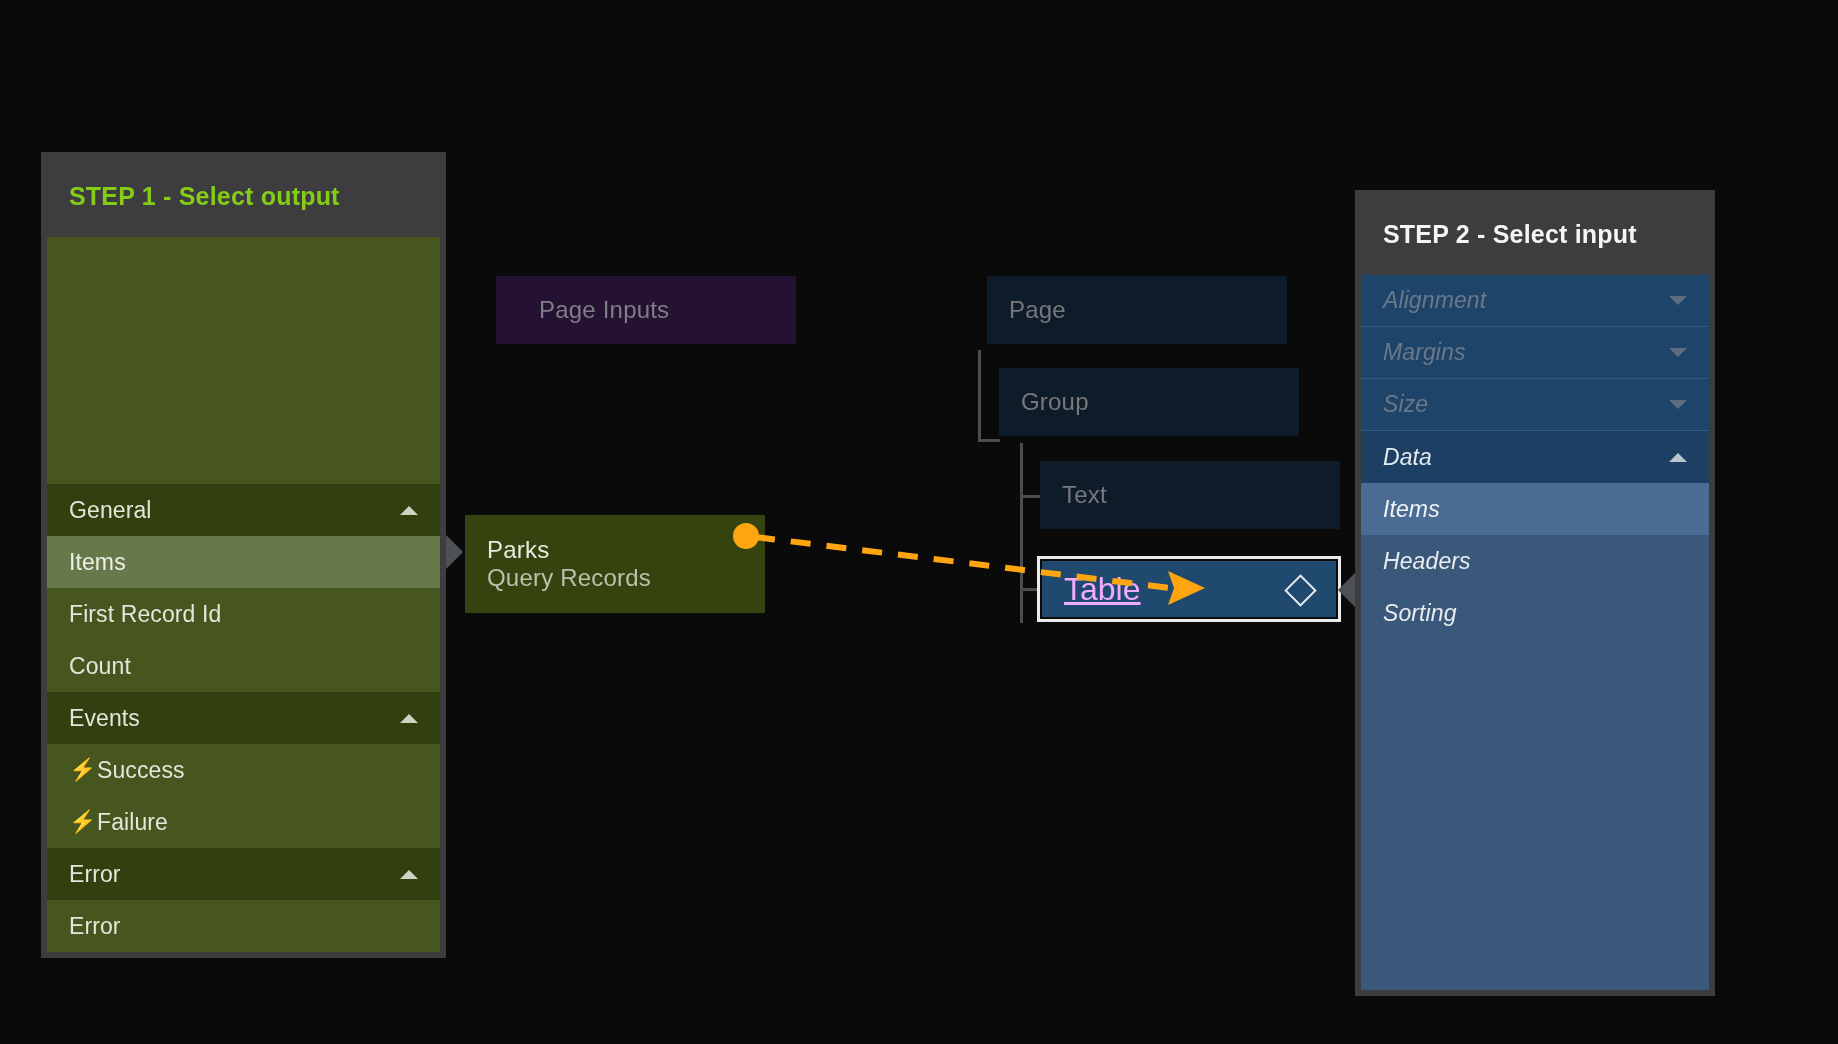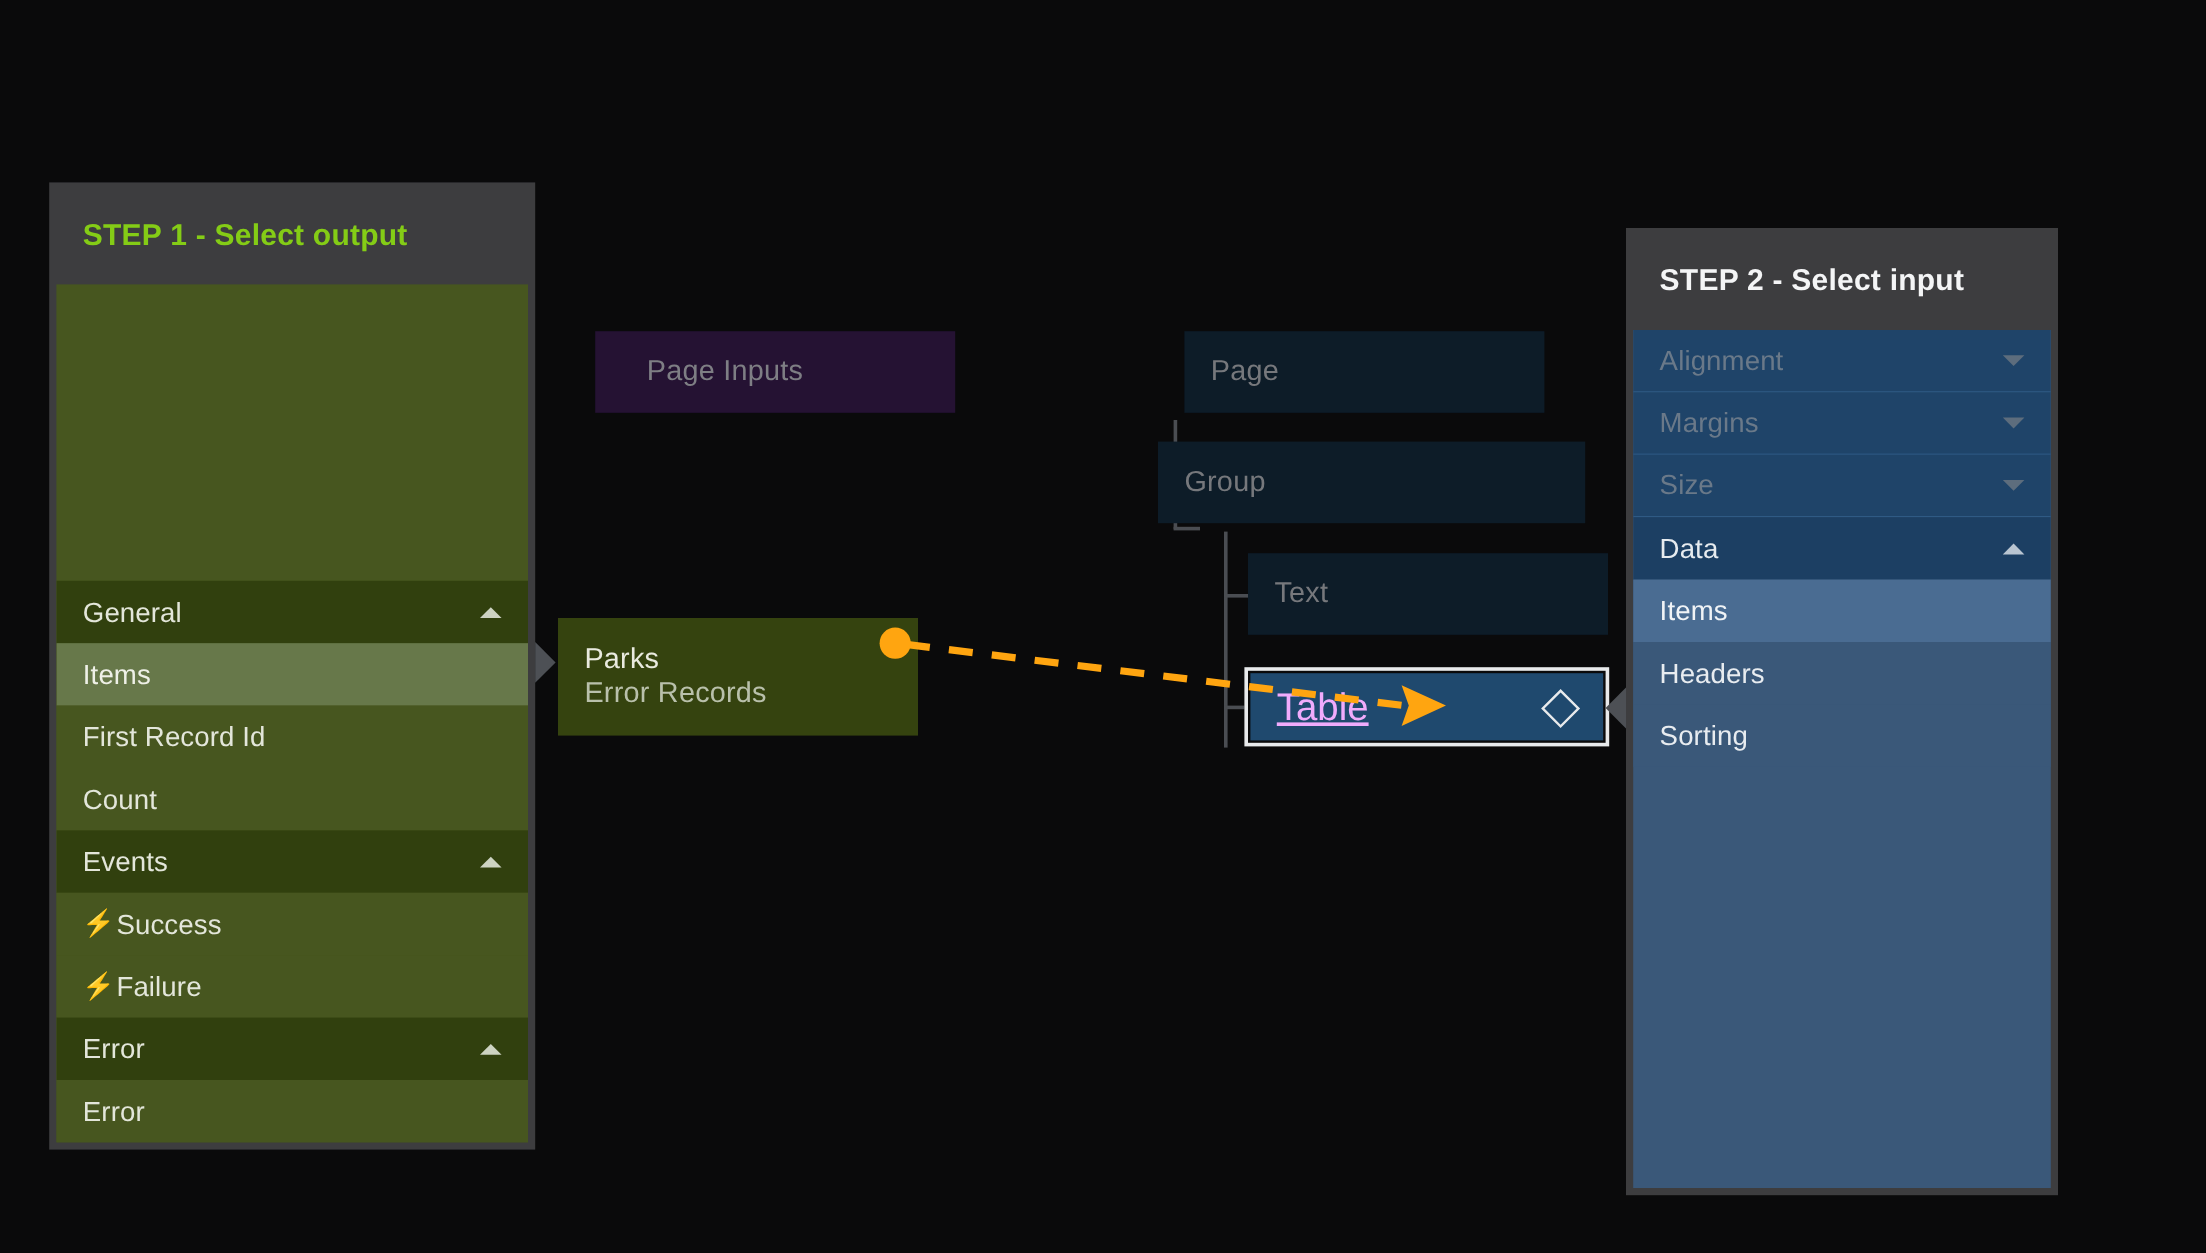--- a/index.html
+++ b/index.html
@@ -105,21 +105,21 @@
   .panel-left .panel-title { color: #84cc16; }
   .panel-right .panel-title { color: #f4f5f6; }
 
   .panel-body {
     flex: 1 1 auto;
     overflow: hidden;
     display: flex;
     flex-direction: column;
   }
   .panel-left .panel-body  { background: #47561f; justify-content: flex-end; }
-  .panel-right .panel-body { background: #3a5879; }
+  .panel-right .panel-body { background: #3a5879; font-style: italic; }
 
   .row {
     box-sizing: border-box;
     height: 52px;
     flex: 0 0 52px;
     display: flex;
     align-items: center;
     padding: 0 22px;
     font-size: 23px;
     position: relative;
@@ -203,31 +203,31 @@
   <div class="tree-line" style="left:1020px;top:588px;width:22px;height:3px;"></div>
 
   <div class="node node-pageinputs" style="left:496px;top:276px;width:300px;height:68px;padding-left:43px;">
     <span>Page Inputs</span>
   </div>
 
   <div class="node node-page" style="left:959px;top:276px;width:300px;height:68px;margin-left:28px;">
     <span>Page</span>
   </div>
 
-  <div class="node node-group" style="left:965px;top:368px;width:356px;height:68px;">
+  <div class="node node-group" style="left:999px;top:368px;width:300px;height:68px;">
     <span>Group</span>
   </div>
 
   <div class="node node-text" style="left:1040px;top:461px;width:300px;height:68px;">
     <span>Text</span>
   </div>
 
   <div class="node node-parks" style="left:465px;top:515px;width:300px;height:98px;">
     <span>Parks</span>
-    <span class="subtitle">Error Records</span>
+    <span class="subtitle">Query Records</span>
   </div>
 
   <div class="node-table-wrap" style="left:1037px;top:556px;width:304px;height:66px;">
     <div class="node-table">
       <span>Table</span>
       <span class="diamond-icon"></span>
     </div>
   </div>
 
   <svg id="connection-layer" width="1838" height="1044" viewBox="0 0 1838 1044">

